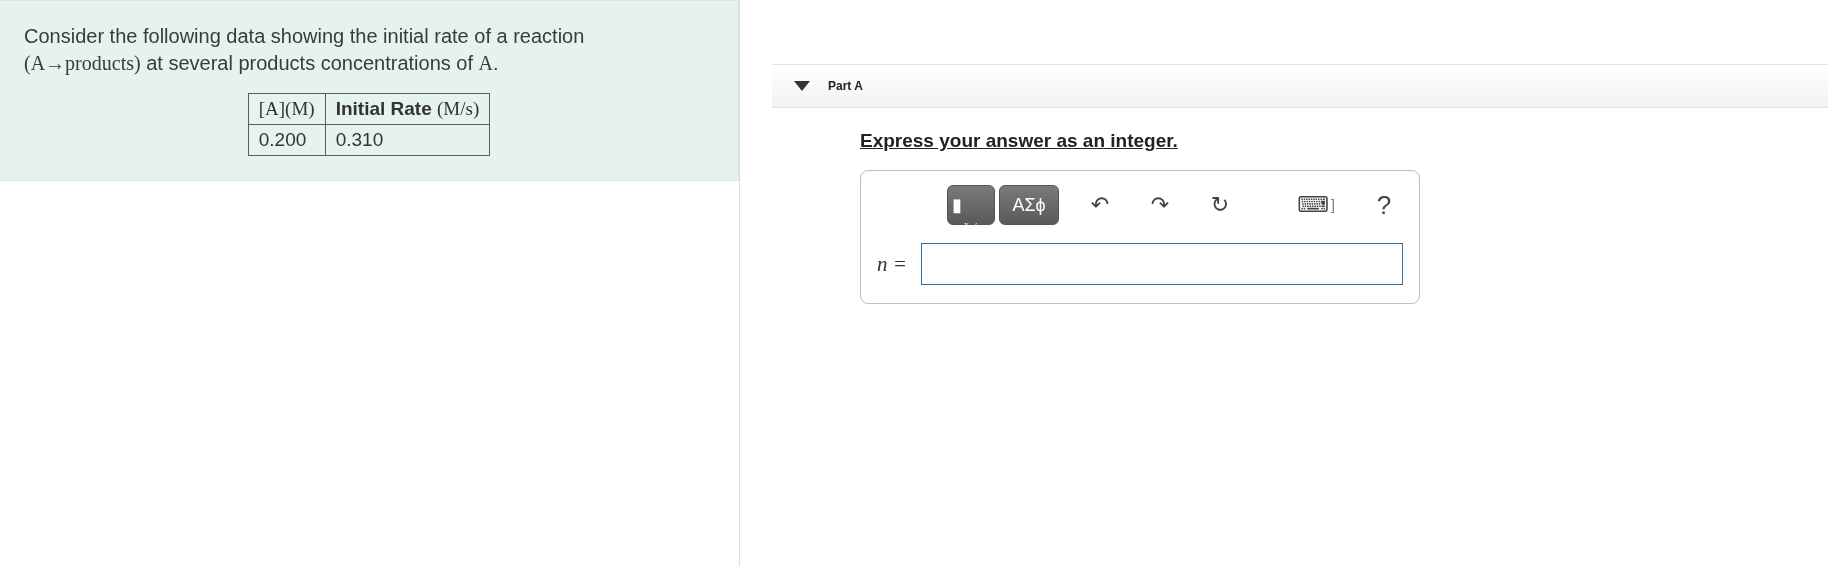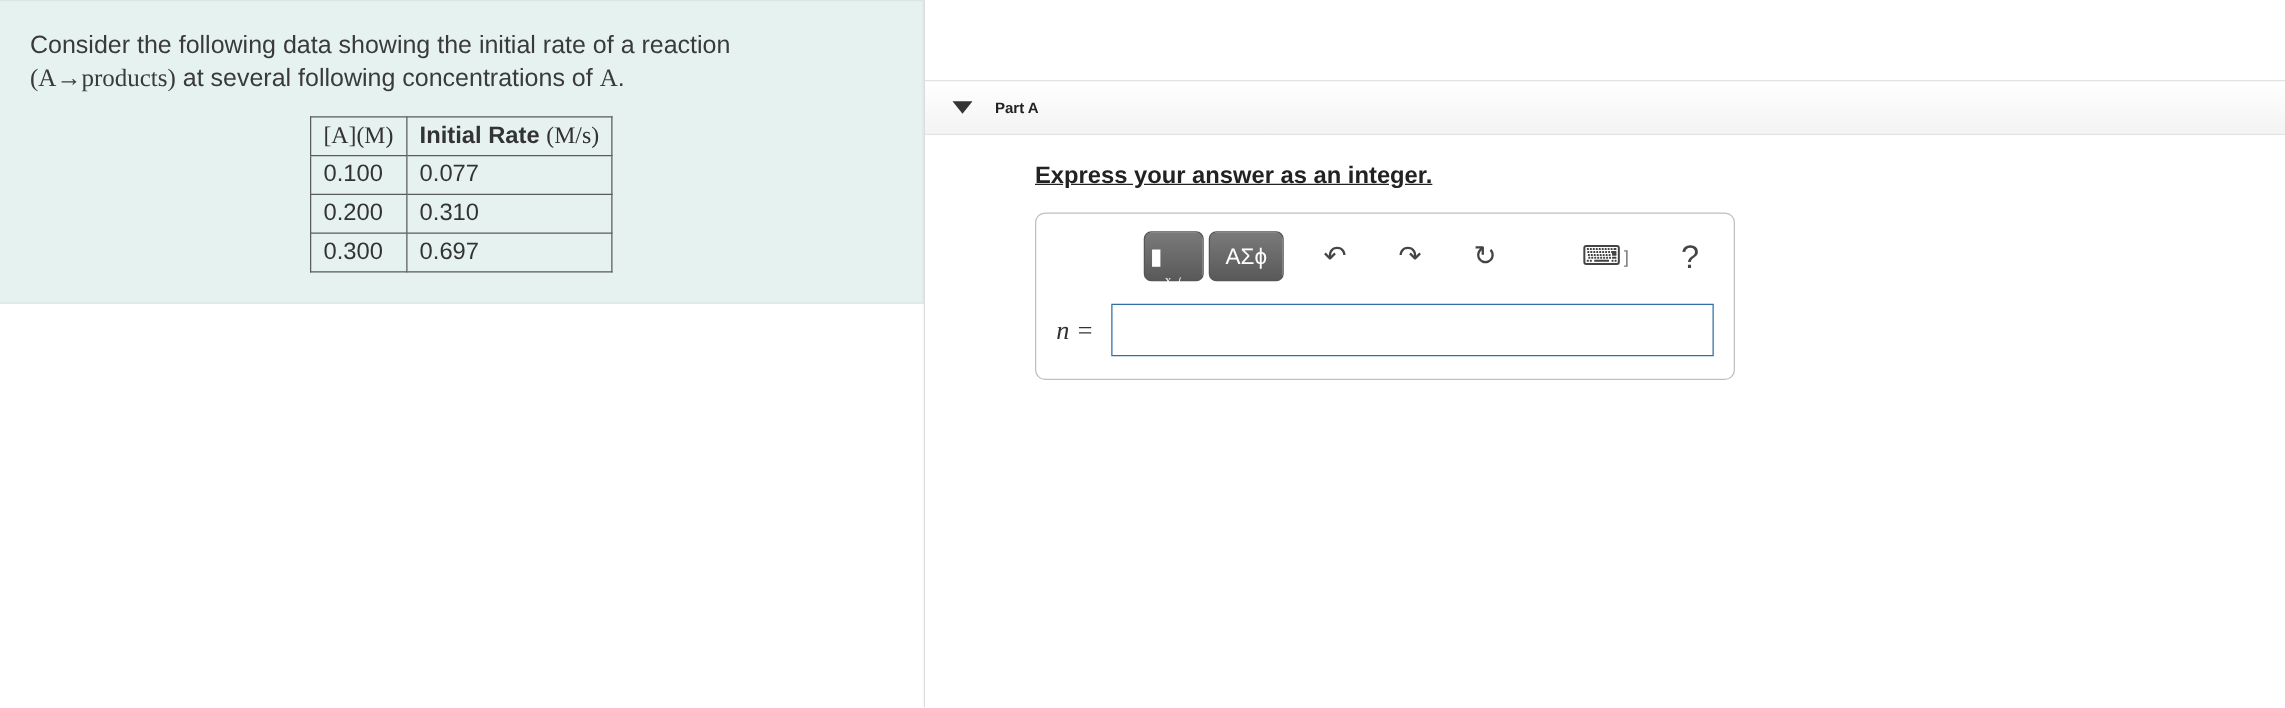--- a/index.html
+++ b/index.html
@@ -8,20 +8,21 @@
     font-family: Arial, Helvetica, sans-serif;
     font-size: 17px;
     color: #333;
     background: #fff;
   }
   .wrap {
     display: flex;
     width: 1828px;
     height: 566px;
     box-sizing: border-box;
+    gap: 32px;
   }
   .left {
     width: 740px;
     border-right: 1px solid #ddd;
     box-sizing: border-box;
   }
   .prompt-box {
     background: #e6f2f0;
     border: 1px solid #d9e6e3;
     border-left: none;
@@ -174,43 +175,35 @@
   }
 </style>
 </head>
 <body>
 
 <div class="wrap">
   <div class="left">
     <div class="prompt-box">
       <div class="prompt-text">
         <span>Consider the following data showing the initial rate of a reaction</span><br>
-        <span class="mathrm">(A→products)</span><span> at several following concentrations of </span><span class="mathrm">A</span><span>.</span>
+        <span class="mathrm">(A→products)</span><span> at several products concentrations of </span><span class="mathrm">A</span><span>.</span>
       </div>
       <table class="data-table">
         <tbody>
             <tr>
           <th>
             <span class="mathrm">[A](</span><span class="mathrm">M</span><span class="mathrm">)</span>
           </th>
           <th>
             <span class="th-head">Initial Rate </span><span class="mathrm">(M/s)</span>
           </th>
         </tr>
         <tr>
-          <td>0.100</td>
-          <td>0.077</td>
-        </tr>
-        <tr>
           <td>0.200</td>
           <td>0.310</td>
-        </tr>
-        <tr>
-          <td>0.300</td>
-          <td>0.697</td>
         </tr>
       </tbody>
         </table>
     </div>
   </div>
 
   <div class="right">
     <div class="part-header">
       <div class="caret"></div>
       <div class="part-title">Part A</div>

